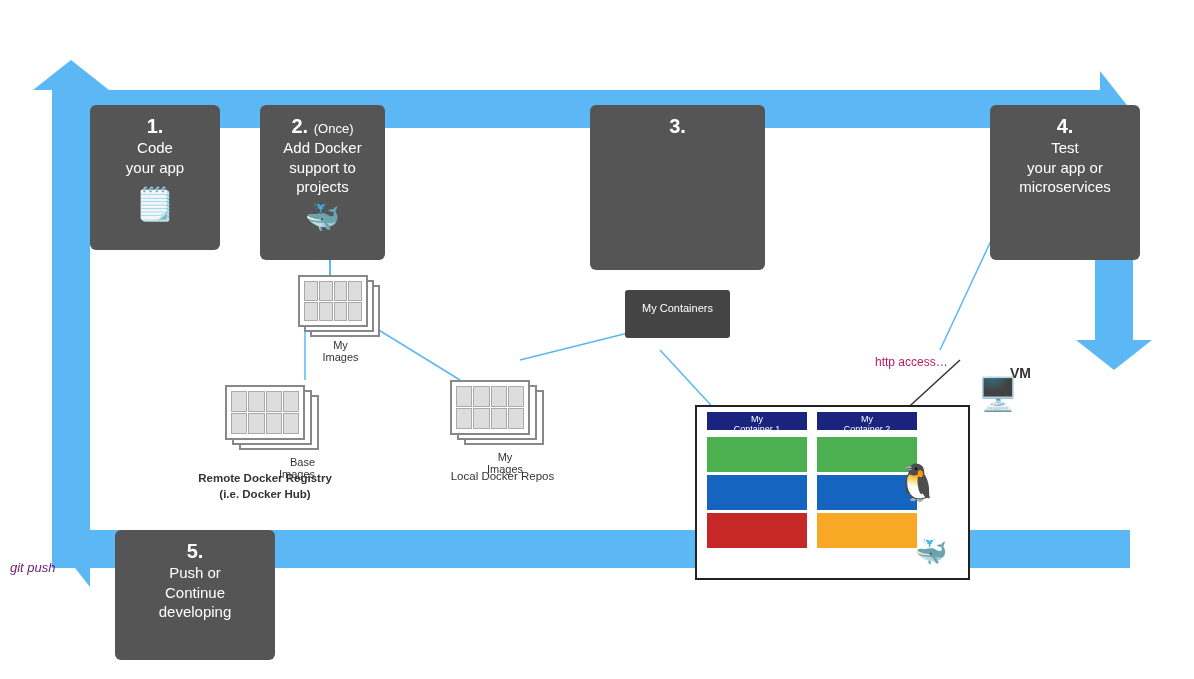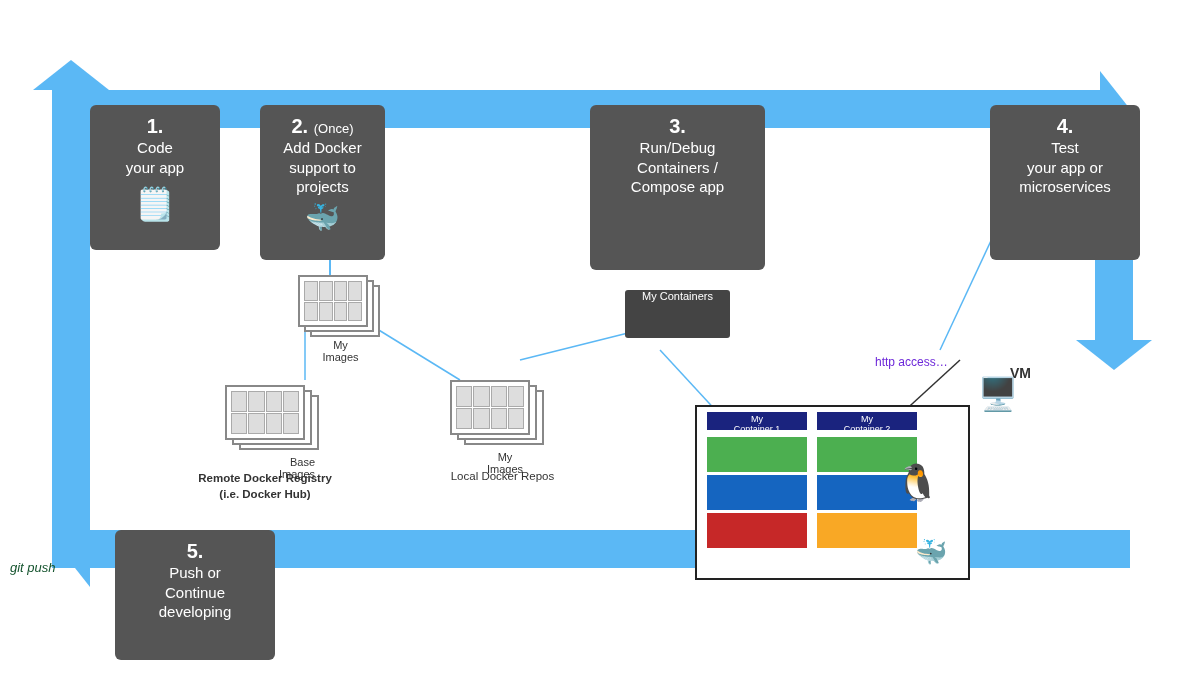--- a/index.html
+++ b/index.html
@@ -95,35 +95,35 @@
       text-align: center;
     }
 
     
     .my-containers-box {
       position: absolute;
       background: #444;
       color: #fff;
       font-size: 11px;
       text-align: center;
-      padding: 0 6px;
+      padding: 12px 6px;
       border-radius: 3px;
     }
 
     .git-push-label {
       position: absolute;
       font-size: 13px;
-      color: #14532d;
+      color: #701a75;
       font-style: italic;
     }
 
     .http-label {
       position: absolute;
       font-size: 12px;
-      color: #6d28d9;
+      color: #be185d;
     }
 
     .vm-label {
       position: absolute;
       font-size: 14px;
       color: #333;
       font-weight: 600;
     }
 
     .docker-run-label {
@@ -204,21 +204,20 @@
       <span style="font-size:20px; font-weight:700;">
         <span>2.</span>
         <span style="font-size:13px; font-weight:400;">(Once)</span>
       </span>
       <span class="step-label">Add Docker<br>support to<br>projects</span>
       <span class="icon-docker" style="font-size:28px; margin-top:4px;">🐳</span>
     </div>
 
     <div class="step-box" style="left:590px; top:105px; width:175px; height:165px;">
       <span class="step-number">3.</span>
-      <span class="step-label">Run/Debug<br>Containers /<br>Compose app</span>
     </div>
 
     <div class="step-box" style="left:990px; top:105px; width:150px; height:155px;">
       <span class="step-number">4.</span>
       <span class="step-label">Test<br>your app or<br>microservices</span>
     </div>
 
     <div class="step-box" style="left:115px; top:530px; width:160px; height:130px;">
       <span class="step-number">5.</span>
       <span class="step-label">Push or<br>Continue<br>developing</span>

